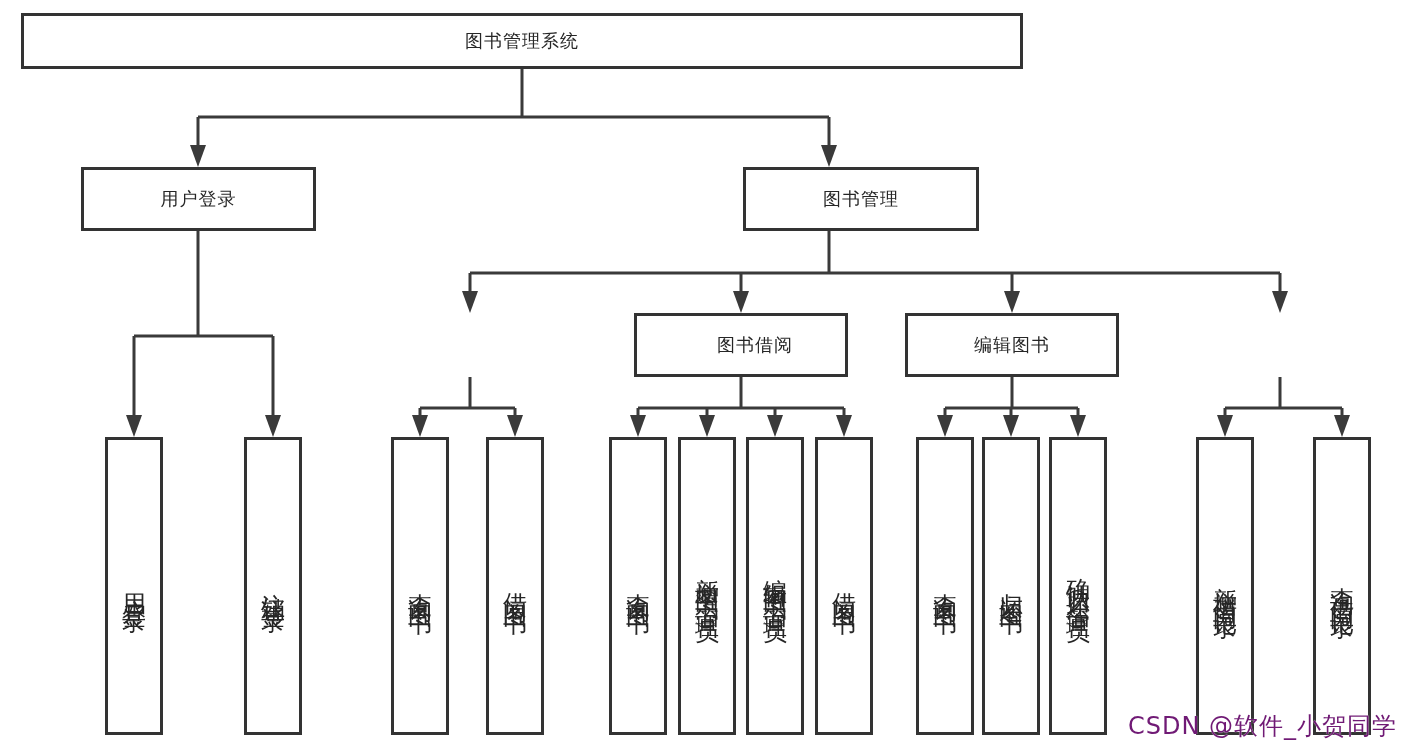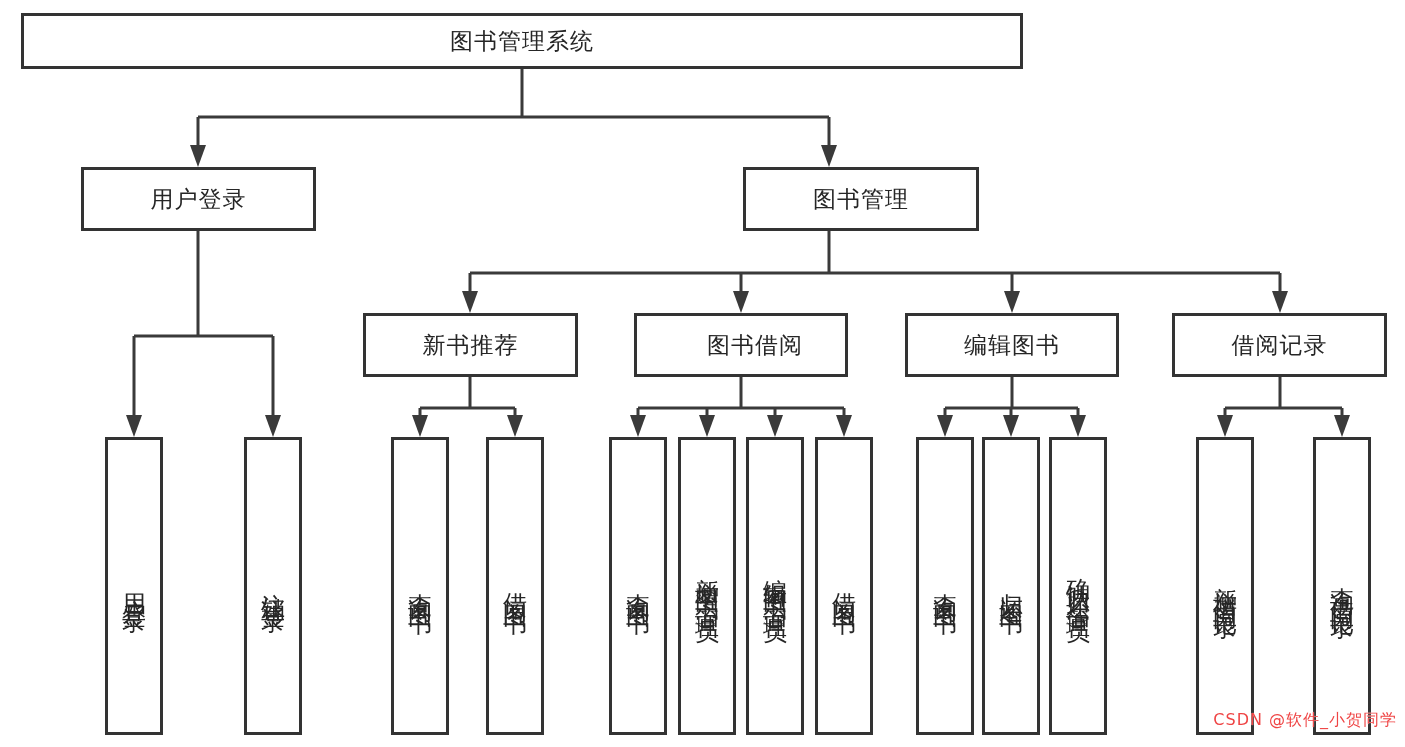--- a/index.html
+++ b/index.html
@@ -27,39 +27,39 @@
   }
   .box {
     position: absolute;
     box-sizing: border-box;
     background: #ffffff;
     border: 3px solid #333333;
     display: flex;
     align-items: center;
     justify-content: center;
     color: #262626;
-    font-size: 23px;
+    font-size: 18px;
     letter-spacing: 1px;
     line-height: 1;
     white-space: nowrap;
   }
   .leaf {
     writing-mode: vertical-rl;
     text-orientation: mixed;
     font-size: 24px;
     letter-spacing: 6px;
     white-space: normal;
     border-width: 3px;
   }
   .watermark {
     position: absolute;
     right: 8px;
     top: 710px;
-    font-size: 16px;
-    color: #ef4444;
+    font-size: 24px;
+    color: #701a75;
     letter-spacing: 1px;
     white-space: nowrap;
     text-shadow: 0 0 1px #ffffff;
   }
 </style>
 </head>
 <body>
 
 <div class="stage">
 
@@ -94,24 +94,22 @@
       <polygon points="1217,415 1233,415 1225,437"></polygon>
       <polygon points="1334,415 1350,415 1342,437"></polygon>
     </g>
   </svg>
 
   <div class="box" style="left:21px; top:13px; width:1002px; height:56px;">图书管理系统</div>
 
   <div class="box" style="left:81px; top:167px; width:235px; height:64px;">用户登录</div>
   <div class="box" style="left:743px; top:167px; width:236px; height:64px;">图书管理</div>
 
-  <div class="box" style="left:363px; top:313px; width:215px; height:64px;">新书推荐</div>
   <div class="box" style="left:634px; top:313px; width:214px; height:64px;padding-left:28px;">图书借阅</div>
   <div class="box" style="left:905px; top:313px; width:214px; height:64px;">编辑图书</div>
-  <div class="box" style="left:1172px; top:313px; width:215px; height:64px;">借阅记录</div>
 
   <div class="box leaf" style="left:105px; top:437px; width:58px; height:298px;">用户登录</div>
   <div class="box leaf" style="left:244px; top:437px; width:58px; height:298px;">注销登录</div>
 
   <div class="box leaf" style="left:391px; top:437px; width:58px; height:298px;">查询图书</div>
   <div class="box leaf" style="left:486px; top:437px; width:58px; height:298px;">借阅图书</div>
 
   <div class="box leaf" style="left:609px; top:437px; width:58px; height:298px;">查询图书</div>
   <div class="box leaf" style="left:678px; top:437px; width:58px; height:298px;">新增图书（管理员）</div>
   <div class="box leaf" style="left:746px; top:437px; width:58px; height:298px;">编辑图书（管理员）</div>

